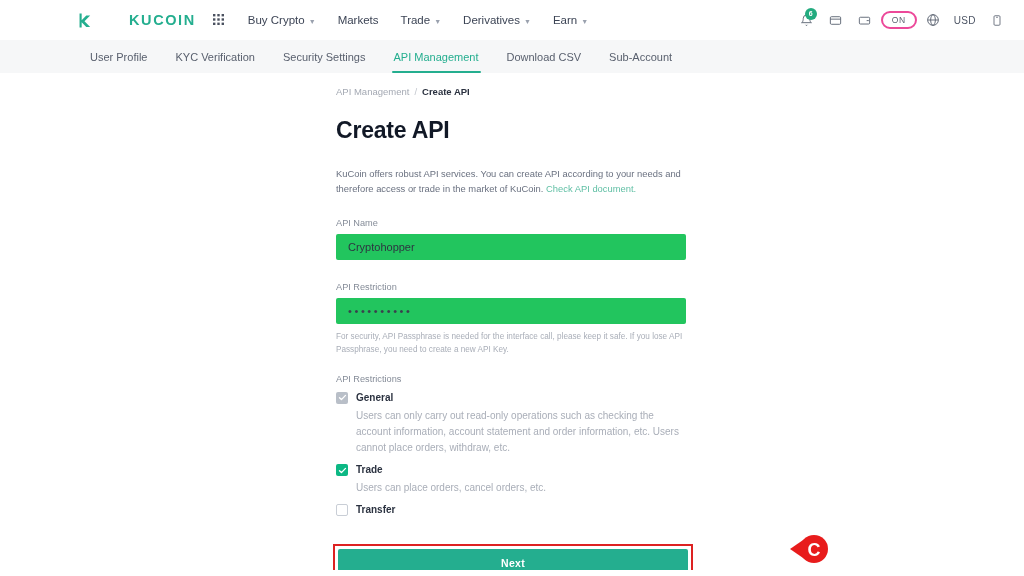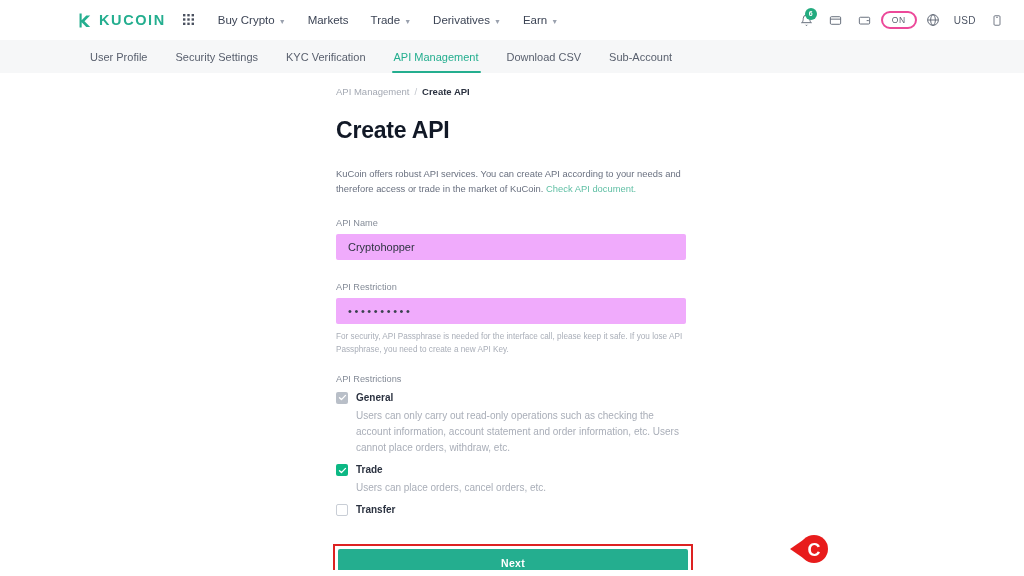--- a/index.html
+++ b/index.html
@@ -14,20 +14,21 @@
   
   .topbar {
     height: 40px; display: flex; align-items: center;
     padding: 0 14px 0 76px; background:#fff;
   }
   .logo-wrap { display:flex; align-items:center; gap:6px; }
   .logo-mark { width:17px; height:17px; display:block; }
   .logo-text {
     font-size: 14.5px; font-weight: 700; letter-spacing: 1.6px;
     color: #24ae8f;
+    margin-left: 30px;
   }
   .grid-icon { margin-left: 17px; display:flex; width:12px; height:12px; }
   .nav-items { display:flex; align-items:center; gap:0; margin-left: 12px; justify-content: space-between; }
   .nav-item {
     font-size: 11.5px; color:#3c4455; padding: 0 11px;
     display:flex; align-items:center; gap:4px; cursor:pointer; white-space:nowrap;
   }
   .caret { font-size: 7px; color:#9aa1ae; line-height:1; position:relative; top:1px; }
 
   .top-right { margin-left:auto; display:flex; align-items:center; gap:3px; }
@@ -76,21 +77,21 @@
   }
   .intro {
     margin-top: 23px; font-size: 9.4px; line-height: 1.55; color:#6a7180;
     max-width: 352px;
   }
   .intro a { color:#5fbfa4; text-decoration:none; cursor:pointer; }
 
   .field-label { font-size: 9.2px; color:#858c98; margin-top: 22px; }
   .input-box {
     margin-top: 6px; width: 350px; height: 26px;
-    background:#f0abfc; border:none; border-radius:2px;
+    background:#22c55e; border:none; border-radius:2px;
     display:flex; align-items:center; padding: 0 12px;
     font-size: 11px; color:#2e3441; cursor:text;
   }
   .dots { letter-spacing: 2.6px; font-size: 11px; color:#3a414e; }
   .hint {
     margin-top: 7px; width: 352px; font-size: 8.2px; line-height:1.55; color:#a9aeb8;
   }
 
   .section-label { font-size: 9.2px; color:#858c98; margin-top: 17px; }
 
@@ -246,24 +247,24 @@
       </span>
 
     </div>
   </div>
 
   <div class="tabstrip">
     <div class="tab">
       <span>User Profile</span>
     </div>
     <div class="tab">
+      <span>KYC Verification</span>
+    </div>
+    <div class="tab">
       <span>Security Settings</span>
-    </div>
-    <div class="tab">
-      <span>KYC Verification</span>
     </div>
     <div class="tab active">
       <span>API Management</span>
     </div>
     <div class="tab">
       <span>Download CSV</span>
     </div>
     <div class="tab">
       <span>Sub-Account</span>
     </div>

